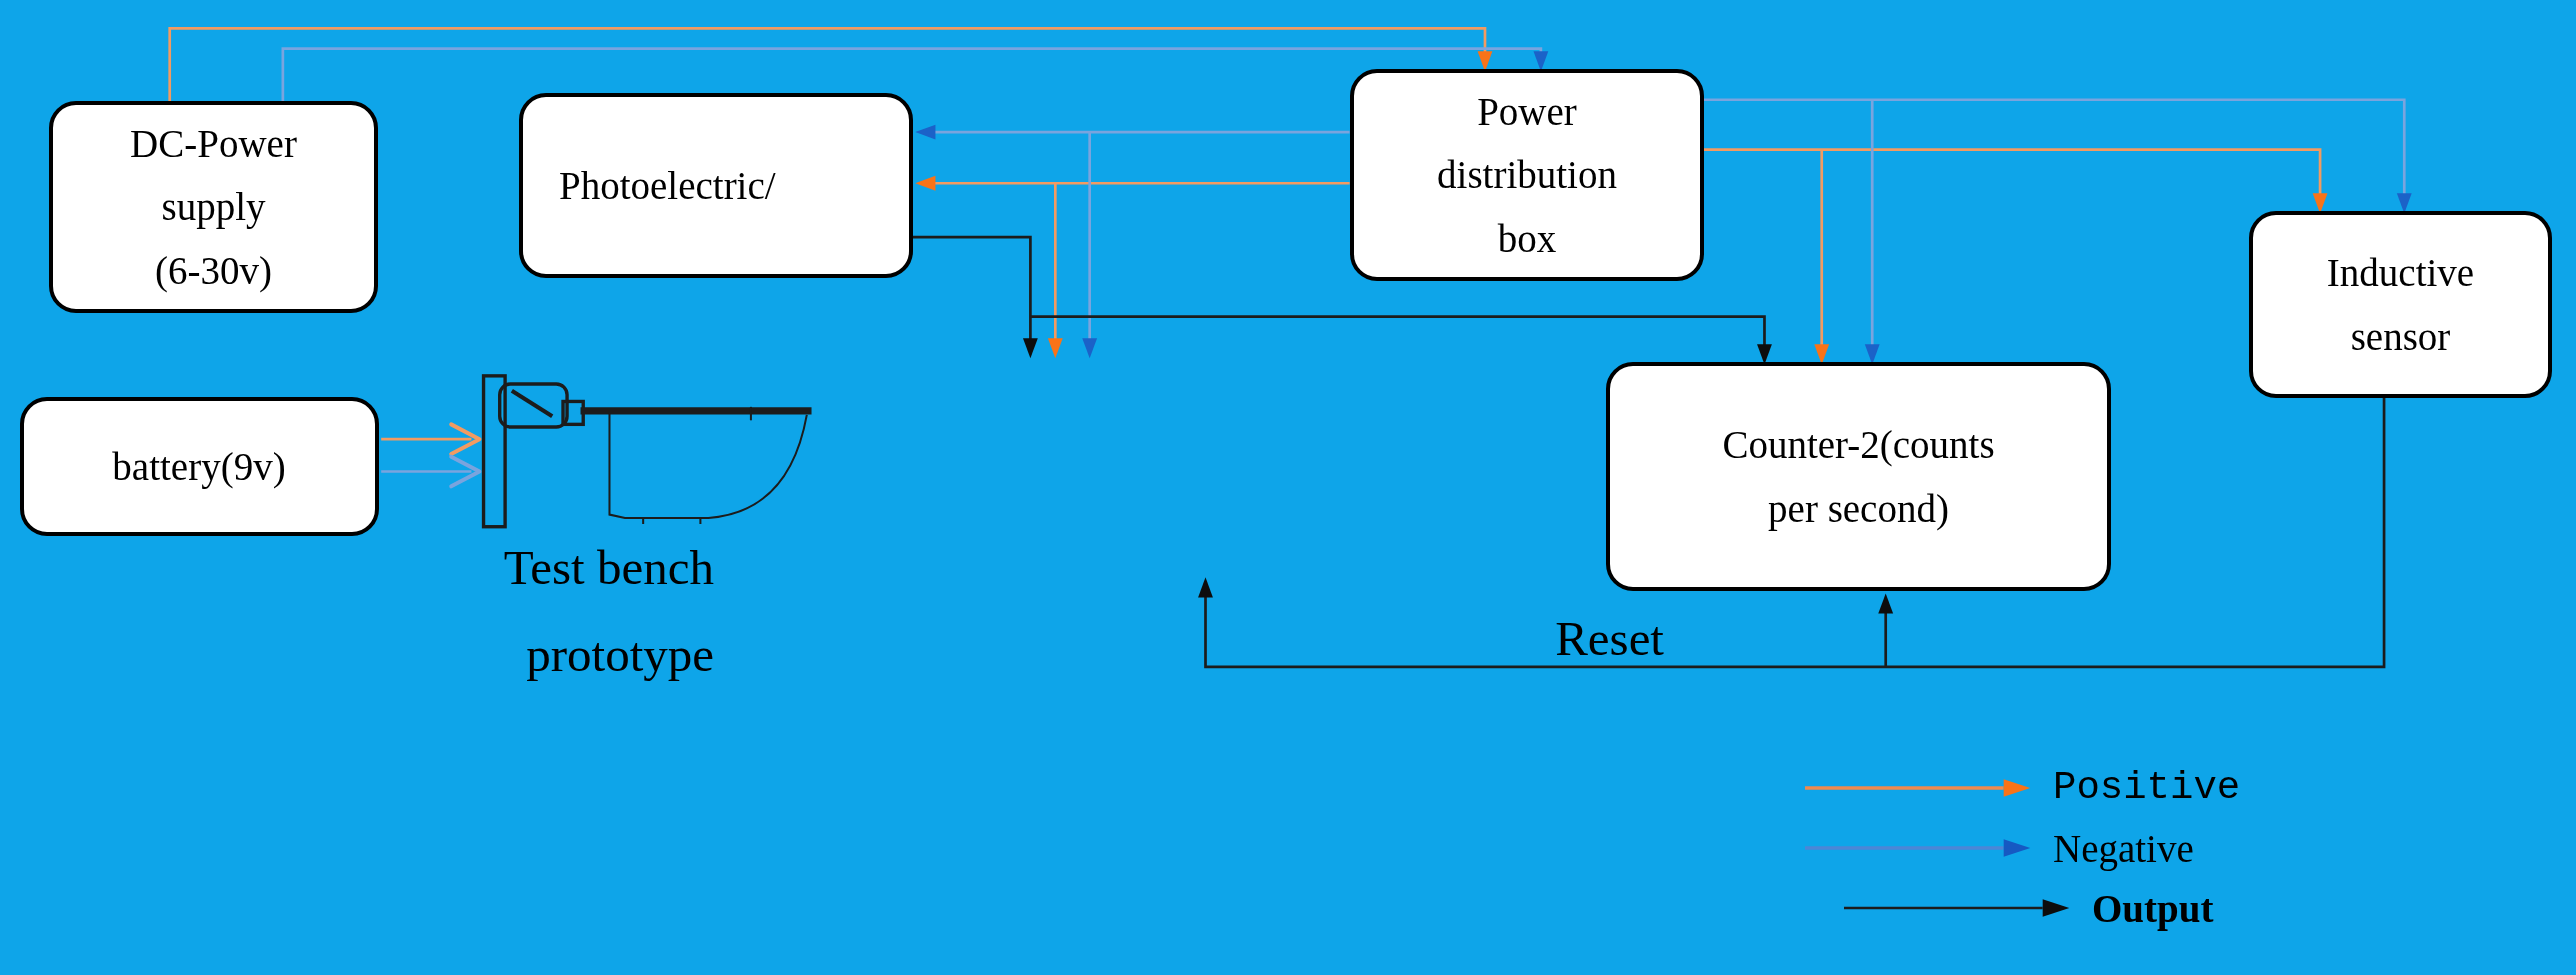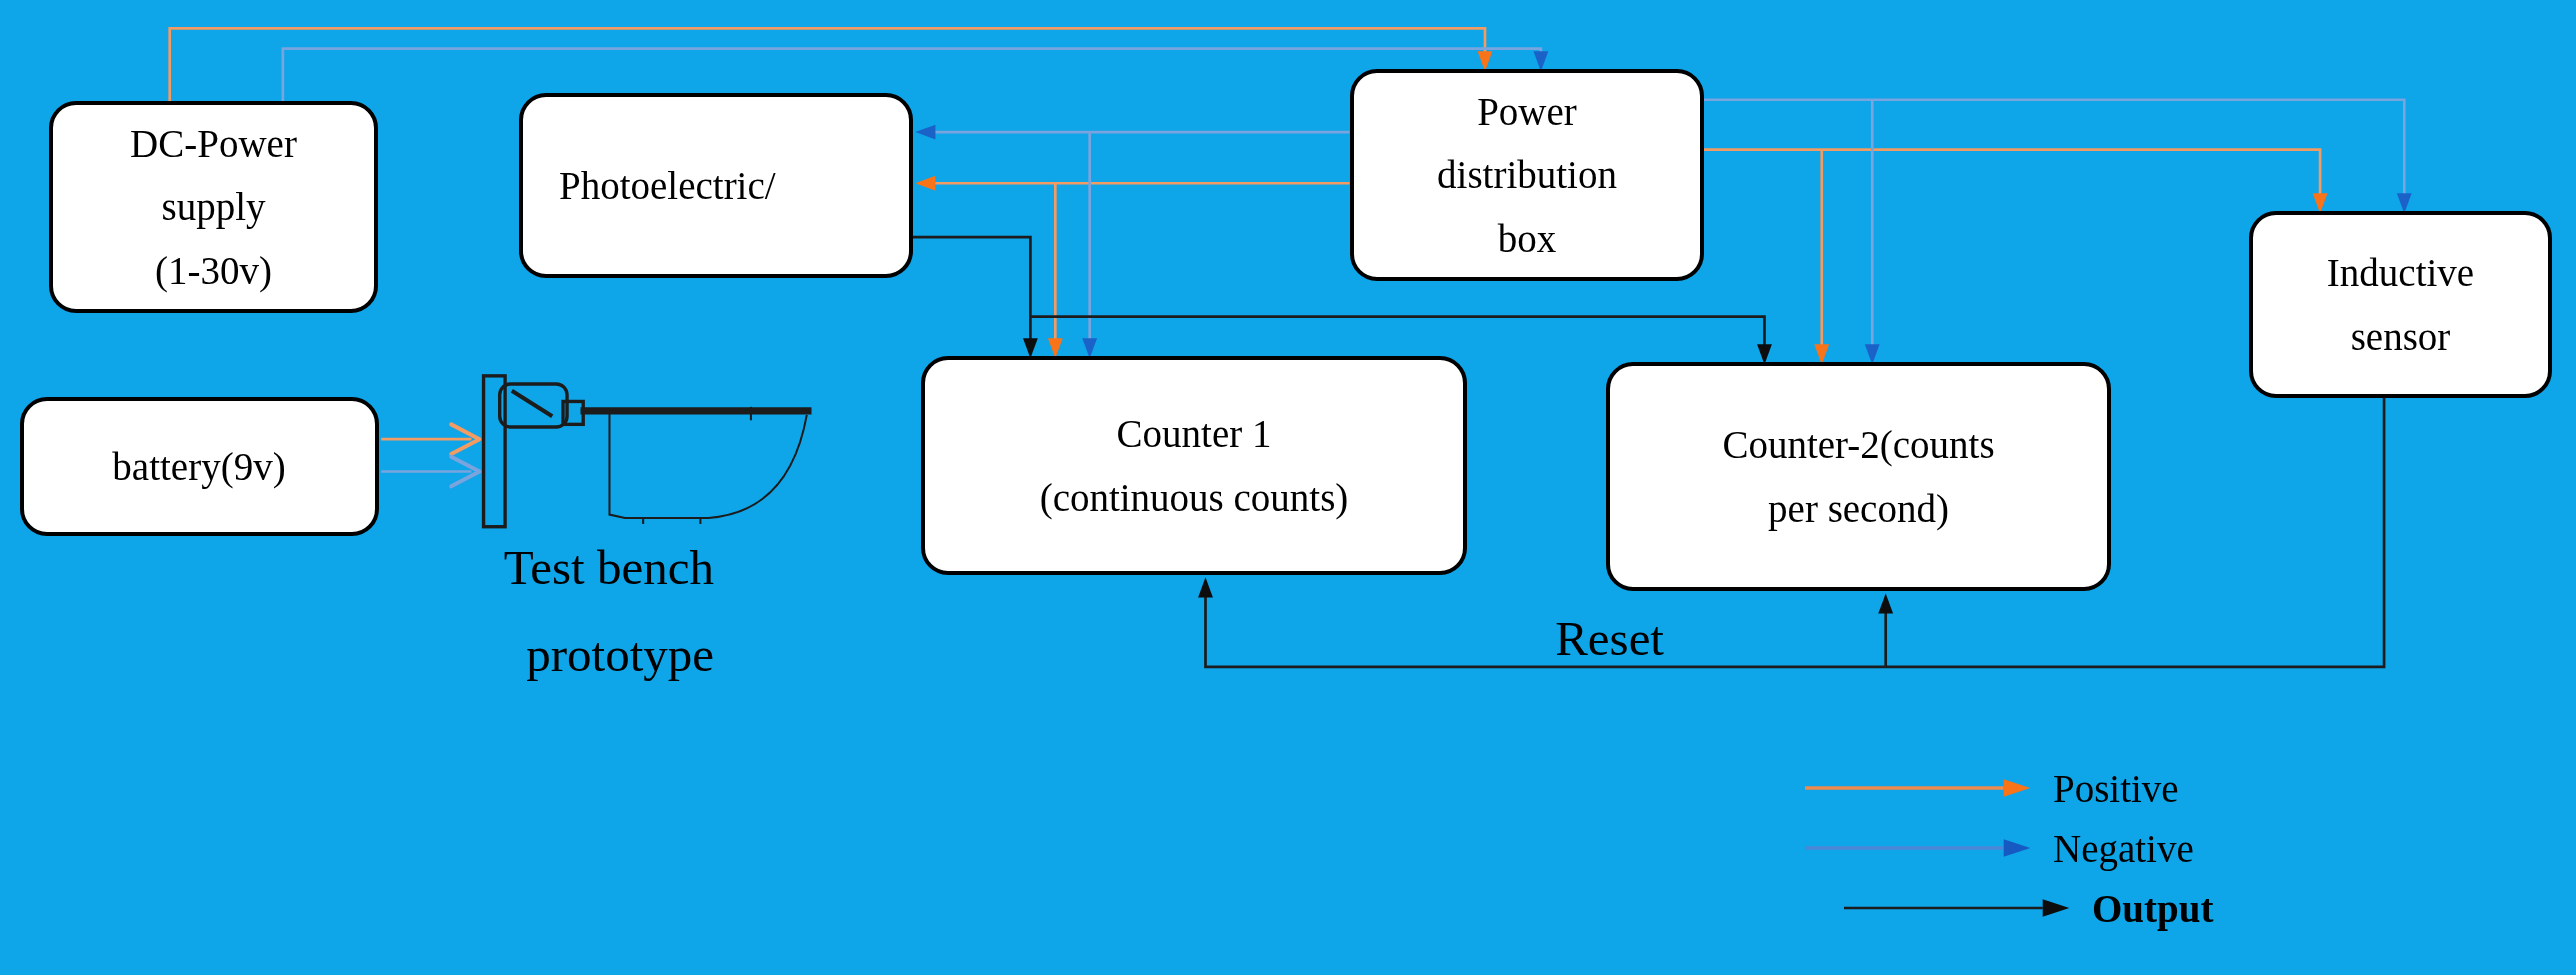--- a/index.html
+++ b/index.html
@@ -92,21 +92,21 @@
       <line class="sketch" x1="1115" y1="604" x2="1115" y2="624" stroke-width="3"></line>
       <path class="sketch" d="M 905 614 L 905 764 L 928 769 L 1052 769 Q 1172 760 1198 616" stroke-width="3"></path>
       <line class="sketch" x1="955" y1="769" x2="955" y2="778" stroke-width="3"></line>
       <line class="sketch" x1="1040" y1="769" x2="1040" y2="778" stroke-width="3"></line>
     </g>
   </svg>
 
   <div class="box" style="left:49px;top:101px;width:329px;height:212px;">
     <div>DC-Power</div>
     <div>supply</div>
-    <div>(1-30v)</div>
+    <div>(6-30v)</div>
   </div>
 
   <div class="box left" style="left:519px;top:93px;width:394px;height:185px;padding-left:36px;">
     <div>Photoelectric/</div>
   </div>
 
   <div class="box" style="left:1350px;top:69px;width:354px;height:212px;">
     <div>Power</div>
     <div>distribution</div>
     <div>box</div>
@@ -114,40 +114,36 @@
 
   <div class="box" style="left:2249px;top:211px;width:303px;height:187px;">
     <div>Inductive</div>
     <div>sensor</div>
   </div>
 
   <div class="box" style="left:19.5px;top:397px;width:359px;height:139px;">
     <div>battery(9v)</div>
   </div>
 
-  <div class="box" style="left:921px;top:356px;width:546px;height:219px;">
-    <div>Counter 1</div>
-    <div>(continuous counts)</div>
-  </div>
 
   <div class="box" style="left:1606px;top:362px;width:505px;height:229px;">
     <div>Counter-2(counts</div>
     <div>per second)</div>
   </div>
 
   <div class="free-label" style="left:364px;top:524px;width:350px;">
     <div>Test bench</div>
     <div>prototype</div>
   </div>
 
   <div class="free-label" style="left:1455px;top:614px;width:209px;line-height:1;">Reset</div>
 
   <div>
 
-    <div class="legend-row" style="left:1801px;top:768px;">
+    <div class="legend-row" style="left:1801px;top:768px;font-family:Liberation Mono, monospace;">
       <svg width="236" height="40" viewBox="0 0 350 60">
         <line x1="4" y1="30" x2="302" y2="30" stroke-width="5" stroke="#F18A4D"></line>
         <polygon points="302,17 302,43 342,30" fill="#F97318"></polygon>
       </svg>
       <span class="legend-label">Positive</span>
     </div>
 
     <div class="legend-row" style="left:1801px;top:828px;">
       <svg width="236" height="40" viewBox="0 0 350 60">
         <line x1="4" y1="30" x2="302" y2="30" stroke-width="5" stroke="#4C86D6"></line>

